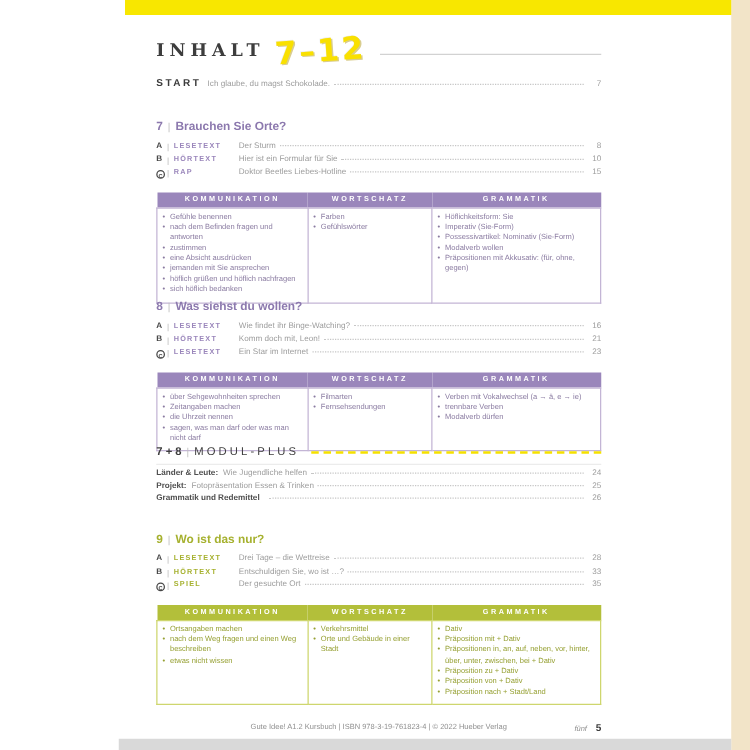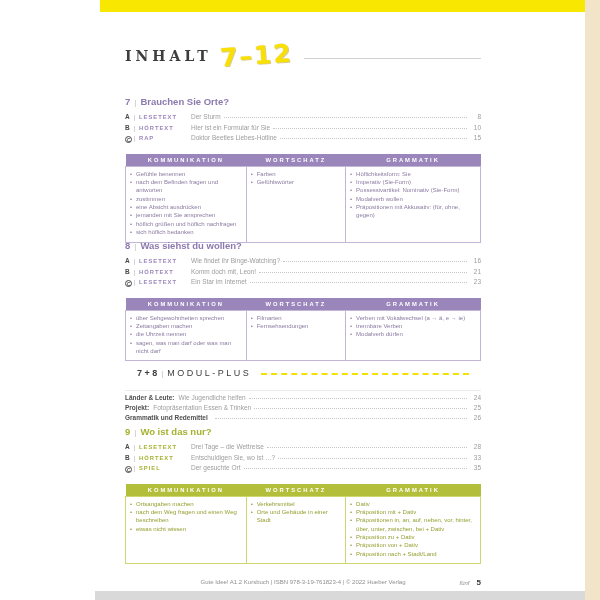--- a/index.html
+++ b/index.html
@@ -6,21 +6,21 @@
   body {
     width:600px; height:600px; position:relative; background:#ffffff;
     font-family:"Liberation Sans", sans-serif; overflow:hidden;
   }
   .edge-right { position:absolute; right:0; top:0; width:15px; height:600px; background:#f2e4c8; }
   .topbar { position:absolute; left:100px; top:0; width:485px; height:12px; background:#f8e700; }
   .bottombar { position:absolute; left:95px; top:591px; width:490px; height:9px; background:#d9d9d9; }
   .content { position:absolute; left:125px; top:12px; width:356px; height:576px; }
 
   
-  .title-row { position:absolute; top:14px; left:0; width:100%; display:flex; align-items:center;margin-top:15px; }
+  .title-row { position:absolute; top:14px; left:0; width:100%; display:flex; align-items:center; }
   .inhalt { font-family:"DejaVu Serif", serif; font-weight:bold; font-size:14px; letter-spacing:4px; color:#3d3d3d; }
   .range { font-family:"DejaVu Sans", sans-serif; font-weight:bold; font-size:25px; letter-spacing:2px;
            color:#f9e000; margin-left:8px; transform:rotate(-4deg);
            text-shadow:1px 1px 0 #d9cd8e, -0.5px -0.5px 0 #efefef; }
   .title-line { flex:1; border-bottom:1px solid #d2d2d2; margin-left:12px; height:1px; transform:translateY(2px); }
 
   
   .leader { flex:1; border-bottom:1px dotted #c6c6c6; margin:0 3px; min-width:8px; transform:translateY(-1px); }
   .pagenum { font-size:6.5px; color:#9c9c9c; min-width:11px; text-align:right; }
   .graytitle { font-size:6.5px; color:#9c9c9c; white-space:nowrap; }
@@ -55,21 +55,21 @@
   .purple .info-table td { border:1px solid #c3b5d5; }
   .green  .info-table td { border:1px solid #ced66e; }
   .info-table ul { margin:0; padding:0; list-style:none; }
   .info-table li { font-size:6px; line-height:1.4; padding-left:6px; position:relative; }
   .info-table li::before { content:"•"; position:absolute; left:0; }
   .purple .info-table li { color:#8a7ba1; }
   .green  .info-table li { color:#96a033; }
 
   
   .modul { position:absolute; top:344px; left:0; width:100%; }
-  .modul h2 { margin:12px; display:flex; align-items:center; font-size:9px; color:#3d3d3d;justify-content:center; }
+  .modul h2 { margin:0; display:flex; align-items:center; font-size:9px; color:#3d3d3d;justify-content:center; }
   .mp-num { font-weight:bold; }
   .mp-title { font-weight:normal; letter-spacing:2.5px; }
   .dash { flex:1; border-top:2px dashed #f5e100; margin-left:10px; transform:translateY(1px); }
   .modul-rows { margin-top:5px; border-top:1px solid #ececec; padding-top:3px; }
   .modul-row { display:flex; align-items:baseline; height:10px; }
   .mlabel { font-size:6.5px; font-weight:bold; color:#4f4f4f; margin-right:4px; white-space:nowrap; }
 
   
   .footer { position:absolute; top:567px; left:0; width:100%; height:12px; }
   .credit { position:absolute; left:0; width:100%; text-align:center; font-size:6px; color:#8f8f8f; }
@@ -86,20 +86,26 @@
   <div class="bottombar"></div>
 
   <div class="content">
 
     <div class="title-row">
       <span class="inhalt">INHALT</span>
       <span class="range">7–12</span>
       <span class="title-line"></span>
     </div>
 
+    <div class="start-row">
+      <span class="start-label">START</span>
+      <span class="graytitle">Ich glaube, du magst Schokolade.</span>
+      <span class="leader"></span>
+      <span class="pagenum">7</span>
+    </div>
 
     <section class="lesson purple sec7">
       <h2>
         <span class="secnum">7</span>
         <span class="pipe">|</span>
         <span class="sectitle">Brauchen Sie Orte?</span>
       </h2>
       <div class="toc-row">
         <span class="letter">A</span>
         <span class="vline"></span>

